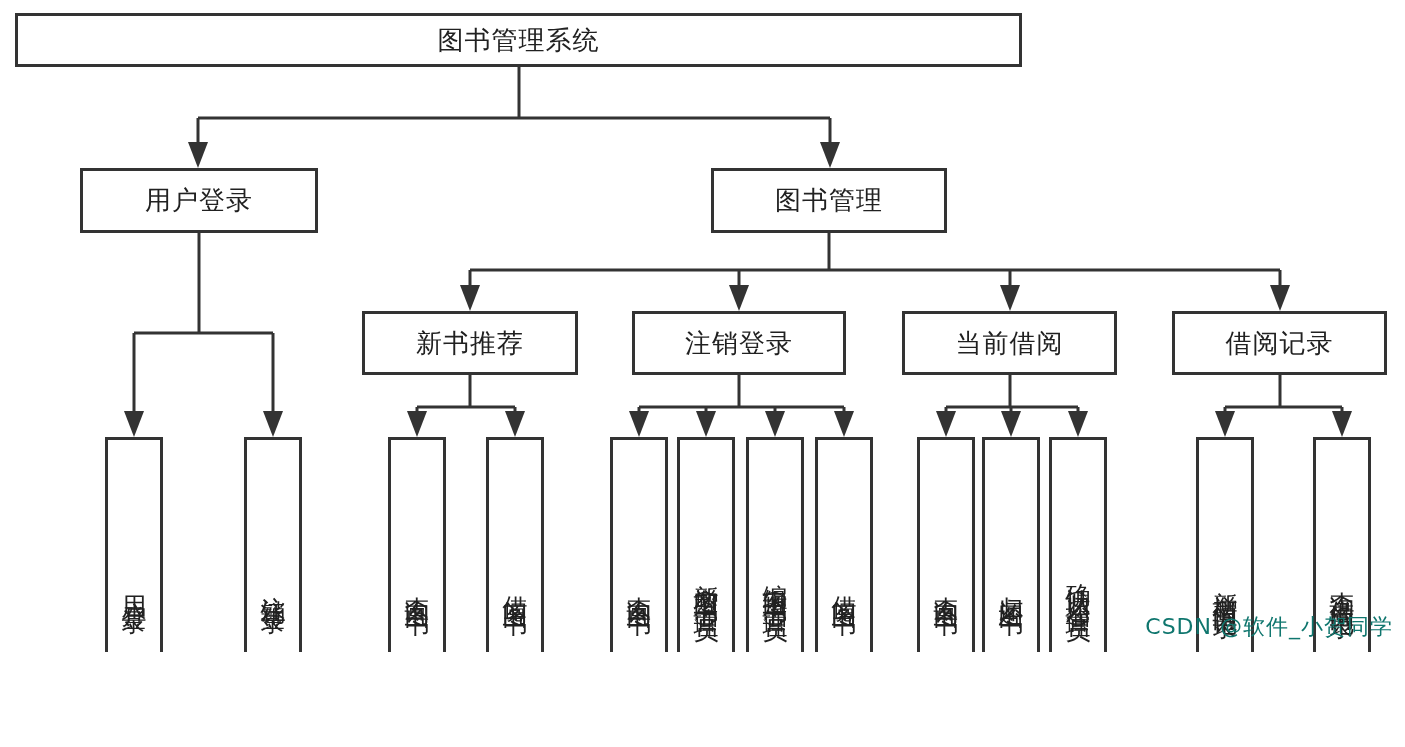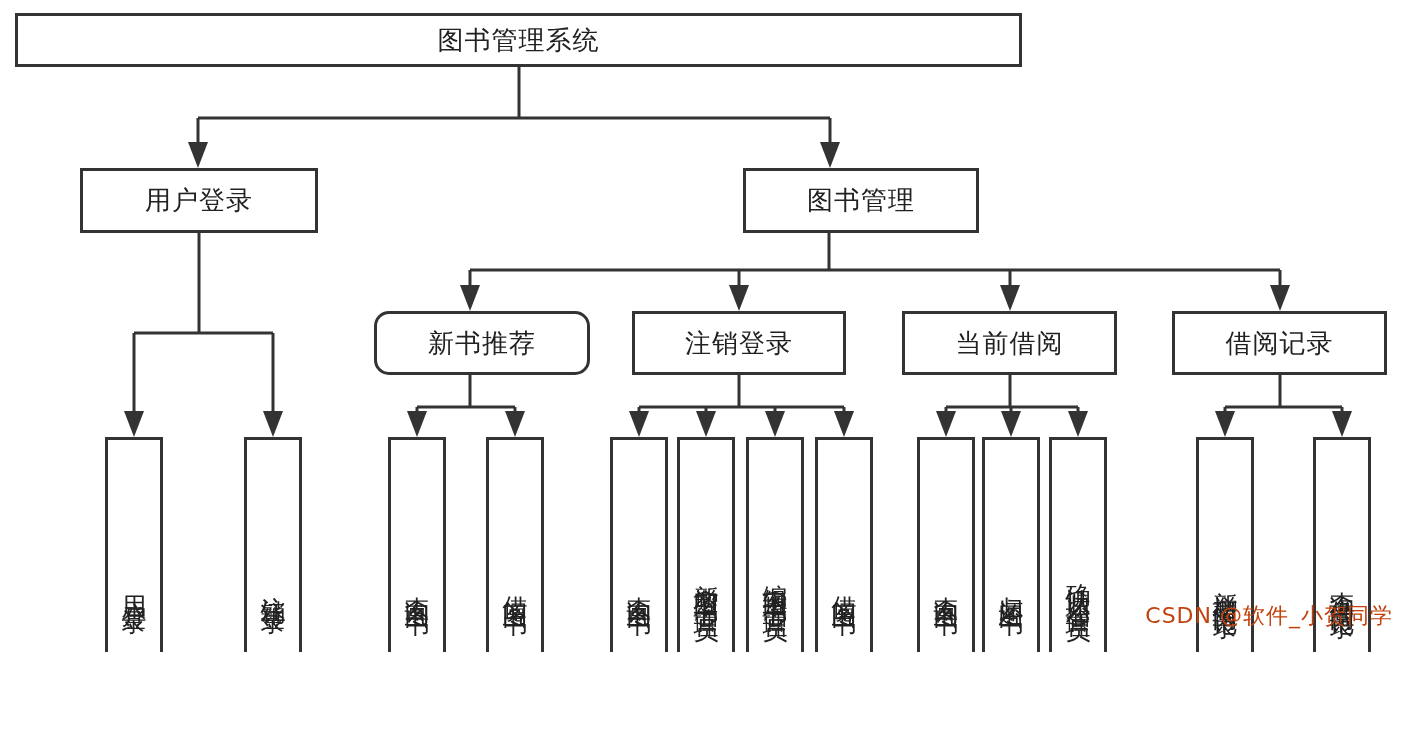--- a/index.html
+++ b/index.html
@@ -34,23 +34,23 @@
   .v-label {
     writing-mode: vertical-rl;
     text-orientation: mixed;
     font-size: 25px;
     letter-spacing: 5px;
     line-height: 1;
   }
   .watermark {
     position: absolute;
     right: 12px;
-    bottom: 21px;
+    bottom: 10px;
     font-size: 22px;
-    color: #c2410c;
+    color: #0f766e;
     letter-spacing: 1px;
     z-index: 5;
     white-space: nowrap;
   }
 </style>
 </head>
 <body>
 
 <div class="stage">
 
@@ -122,25 +122,25 @@
     </g>
   </svg>
 
   <div class="node" style="left:15px; top:13px; width:1007px; height:54px;">
     <span class="h-label">图书管理系统</span>
   </div>
 
   <div class="node" style="left:80px; top:168px; width:238px; height:65px;">
     <span class="h-label">用户登录</span>
   </div>
-  <div class="node" style="left:711px; top:168px; width:236px; height:65px;margin-left:32px;">
+  <div class="node" style="left:711px; top:168px; width:236px; height:65px;">
     <span class="h-label">图书管理</span>
   </div>
 
-  <div class="node" style="left:374px; top:311px; width:216px; height:64px;border-radius:15px;">
+  <div class="node" style="left:362px; top:311px; width:216px; height:64px;">
     <span class="h-label">新书推荐</span>
   </div>
   <div class="node" style="left:632px; top:311px; width:214px; height:64px;">
     <span class="h-label">注销登录</span>
   </div>
   <div class="node" style="left:902px; top:311px; width:215px; height:64px;">
     <span class="h-label">当前借阅</span>
   </div>
   <div class="node" style="left:1172px; top:311px; width:215px; height:64px;justify-content:center;">
     <span class="h-label">借阅记录</span>

